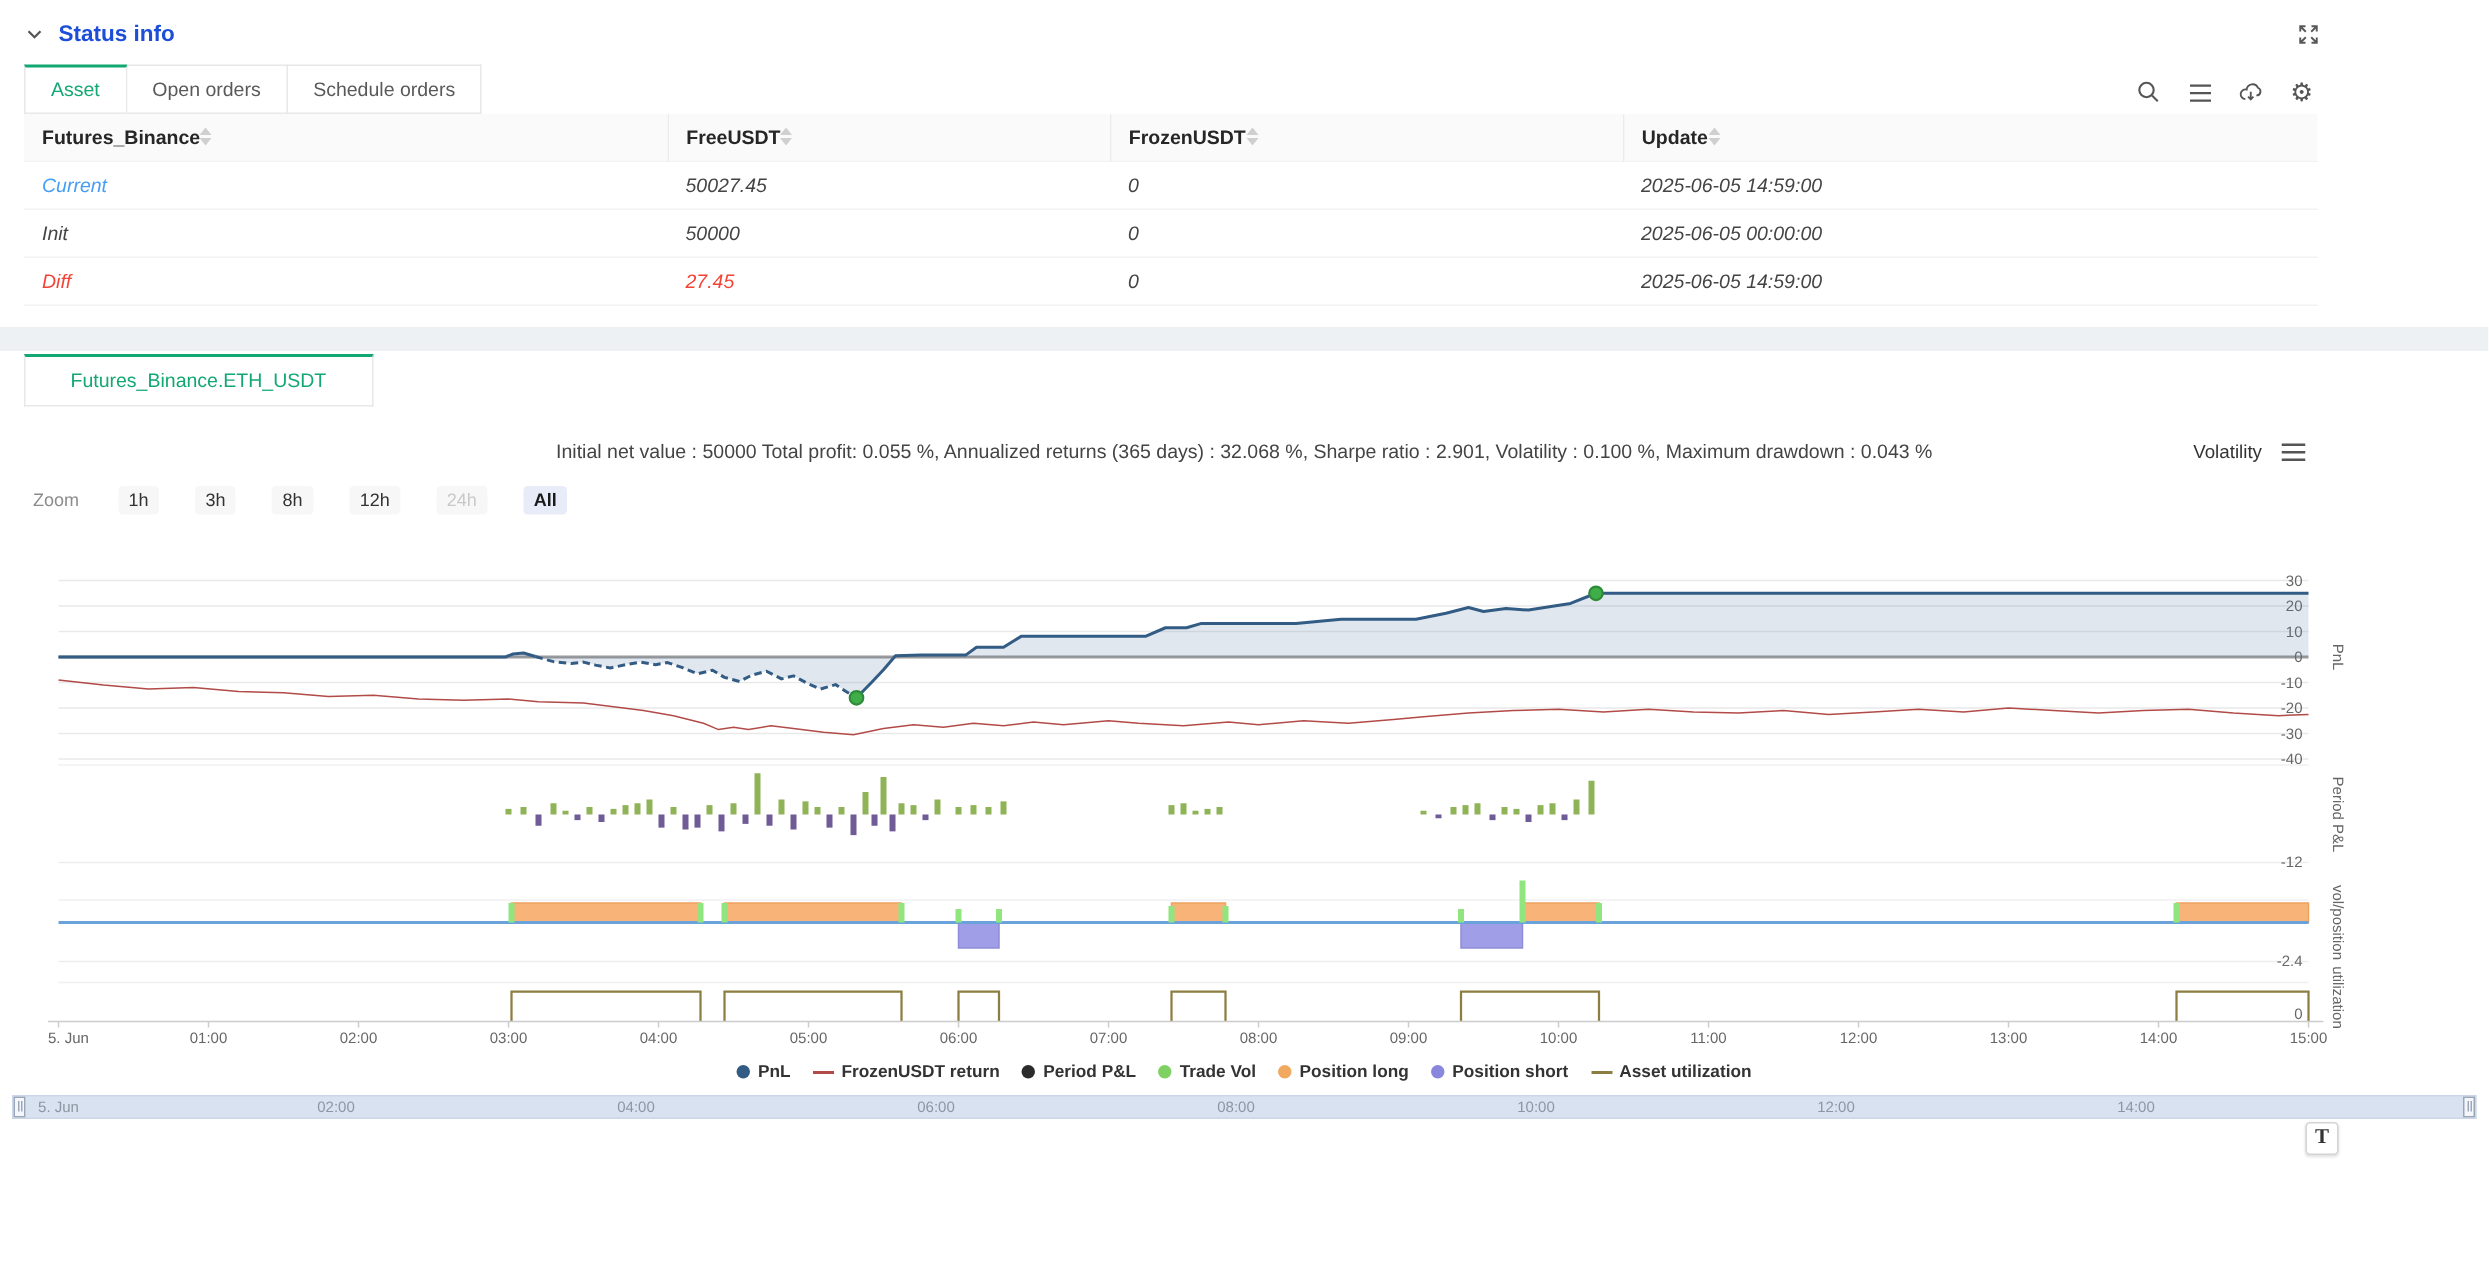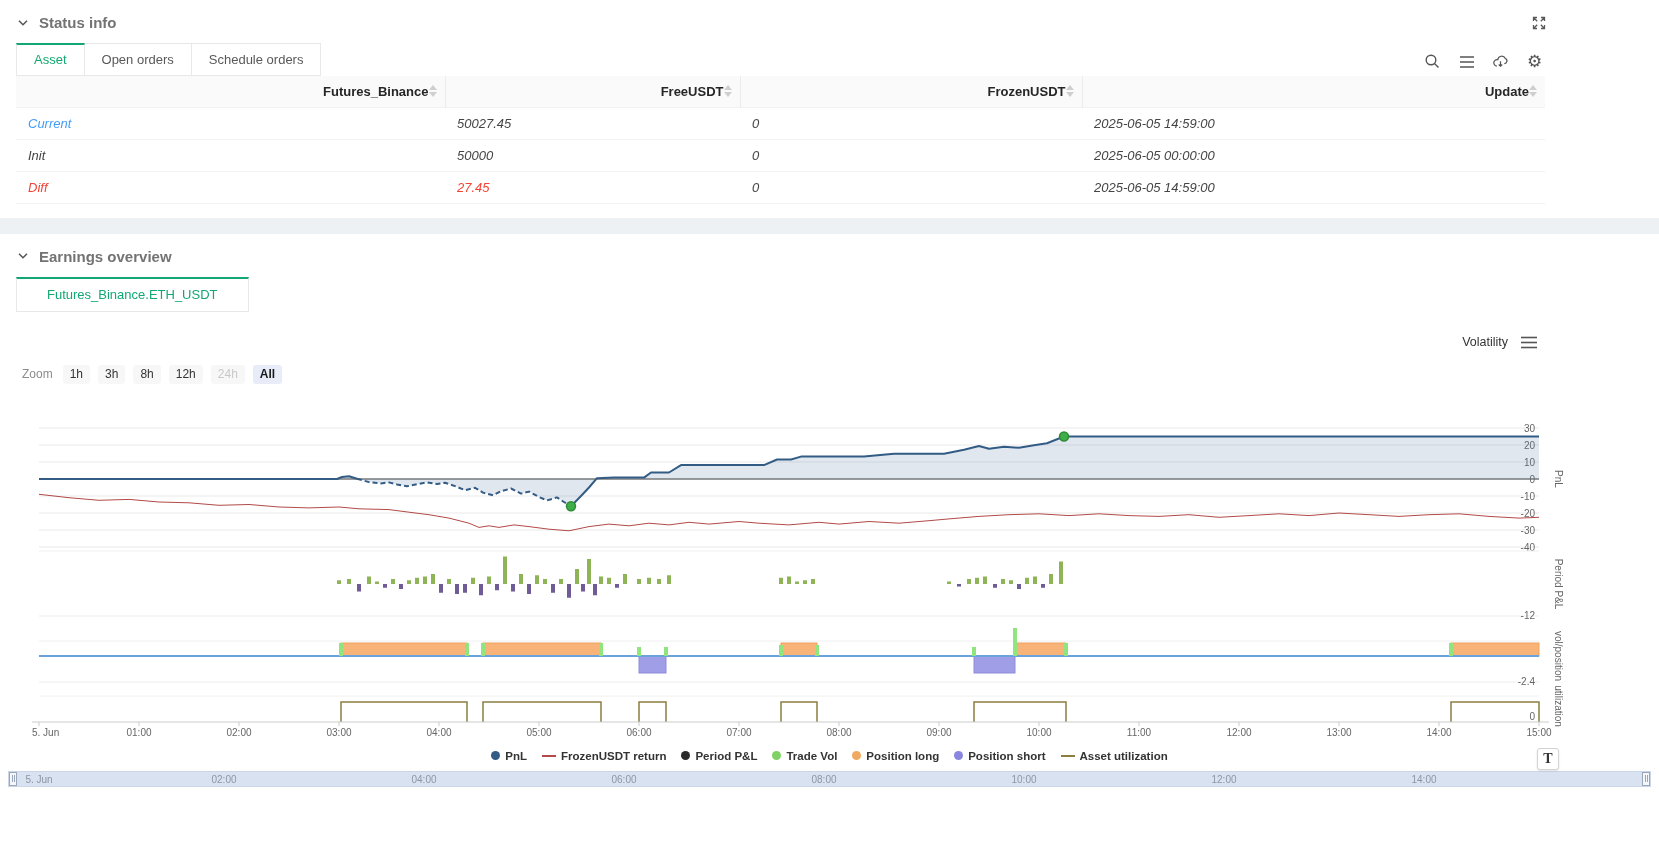--- a/index.html
+++ b/index.html
@@ -1,60 +1,60 @@
 <!DOCTYPE html>
 <html><head>
 <meta charset="utf-8">
 <style>
   * { box-sizing: border-box; margin: 0; padding: 0; }
   html,body { width:1659px; height:857px; background:#fff; overflow:hidden;
     font-family:"Liberation Sans", sans-serif; color:#333; font-size:13px; position:relative; }
 
   .section-header { display:flex; align-items:center; gap:9px; padding:14px 16px 10px; }
-  .section-title { font-size:15px; font-weight:bold; color:#737373; }
+  .section-title { font-size:15px; font-weight:bold; color:#1d4ed8; }
   .chev-btn { width:14px; height:14px; display:flex; align-items:center; justify-content:center; cursor:pointer; }
 
   
   .expand-btn { position:absolute; top:15px; right:112px; width:16px; height:16px; cursor:pointer; }
 
   
   .tabs { display:flex; margin:2px 16px 0; position:relative; }
   .tab { padding:8px 17px; border:1px solid #e8e8e8; border-left:none; background:#fff;
          color:#595959; font-size:13px; cursor:pointer; position:relative; }
   .tab:first-child { border-left:1px solid #e8e8e8; }
   .tab.active { color:#13a873; border-top:2px solid #13a873; padding-top:7px; }
 
   .table-tools { position:absolute; top:53px; right:116px; display:flex; gap:17px; align-items:center; }
   .tool-btn { width:17px; height:17px; display:flex; align-items:center; justify-content:center; cursor:pointer; color:#555; }
   .gear-glyph { font-size:17px; line-height:17px; color:#555; }
 
   
   .asset-table { margin-left:16px; width:1529px; border-collapse:collapse; table-layout:fixed; }
   .asset-table th { background:#fafafa; font-weight:bold; text-align:left; font-size:13px; color:#262626;
                     height:31px; padding:0 8px 0 12px; position:relative; }
-  .asset-table th .th-inner { display:flex; align-items:center; justify-content:flex-end; }
+  .asset-table th .th-inner { display:flex; align-items:center; justify-content:flex-start; }
   .asset-table th.sep { border-right:1px solid #ececec; }
   .sorter { display:flex; flex-direction:column; gap:2px; align-items:center; }
   .car-up { width:0; height:0; border-left:4px solid transparent; border-right:4px solid transparent; border-bottom:5px solid #cfcfcf; }
   .car-dn { width:0; height:0; border-left:4px solid transparent; border-right:4px solid transparent; border-top:5px solid #cfcfcf; }
   .asset-table td { height:32px; padding:0 12px; border-bottom:1px solid #f2f2f2; font-size:13px; color:#444; background:#fff;font-style:italic; }
   .asset-table tr.first td { border-top:1px solid #f2f2f2; }
   td.c-link { color:#459df5; cursor:pointer; }
   td.c-red  { color:#f44336; }
 
   .divider-band { height:16px; background:#eef1f4; margin-top:14px; }
 
   .earn-tab { display:inline-block; margin:2px 0 0 16px; padding:8px 30px 9px; border:1px solid #e8e8e8;
               border-top:2px solid #13a873; color:#13a873; font-size:13px; background:#fff; cursor:pointer; }
 
   .summary-row { margin-top:22px; position:relative; height:18px; text-align:center; font-size:13px; color:#444; }
   .fullscreen-box { position:absolute; right:122px; top:0; display:flex; align-items:center; gap:12px; }
   .fullscreen-label { font-size:12.5px; color:#333; cursor:pointer; }
 
-  .zoom-row { margin:13px 0 0 22px; display:flex; align-items:center; gap:8px; height:19px; }
+  .zoom-row { margin:13px 0 0 22px; display:flex; align-items:center; gap:24px; height:19px; }
   .zoom-label { color:#8c8c8c; font-size:12px; margin-right:2px; }
   .zoom-btn { font-size:12px; color:#333; background:#f7f7f7; padding:2.5px 7px; border-radius:3px; cursor:pointer; }
   .zoom-btn.disabled { color:#c9c9c9; cursor:default; }
   .zoom-btn.selected { background:#e7ecf8; font-weight:bold; color:#1a1a1a; }
 
   .chart-wrap { margin-left:24px; position:relative; }
 
   .legend-row { display:flex; justify-content:center; align-items:center; gap:15px; height:16px; margin-top:1px; }
   .legend-item { display:flex; align-items:center; gap:5px; cursor:pointer; }
   .legend-item .lbl { font-size:11.5px; font-weight:bold; color:#333; }
@@ -193,32 +193,25 @@
         <td>0</td>
         <td>2025-06-05 14:59:00</td>
       </tr>
     </tbody>
   </table>
 </div>
 
 <div class="divider-band"></div>
 
 <div>
-  <div class="section-header">
-    <span class="chev-btn">
-      <svg class="icon" width="12" height="12" viewBox="0 0 12 12">
-          <path d="M2 3.8 L6 7.8 L10 3.8" fill="none" stroke="#555" stroke-width="1.5"></path>
-        </svg>
-    </span>
-    <span class="section-title">Earnings overview</span>
-  </div>
 
   <div class="earn-tab">Futures_Binance.ETH_USDT</div>
 
   <div class="summary-row">
+    <span>Initial net value : 50000 Total profit: 0.055 %, Annualized returns (365 days) : 32.068 %, Sharpe ratio : 2.901, Volatility : 0.100 %, Maximum drawdown : 0.043 %</span>
     <span class="fullscreen-box">
       <span class="fullscreen-label">Volatility</span>
       <span class="tool-btn">
         <svg class="icon" width="16" height="13" viewBox="0 0 16 13" stroke="#555" stroke-width="1.6">
           <line x1="0" y1="1.5" x2="16" y2="1.5"></line>
             <line x1="0" y1="6.5" x2="16" y2="6.5"></line>
             <line x1="0" y1="11.5" x2="16" y2="11.5"></line>
         </svg>
       </span>
     </span>

